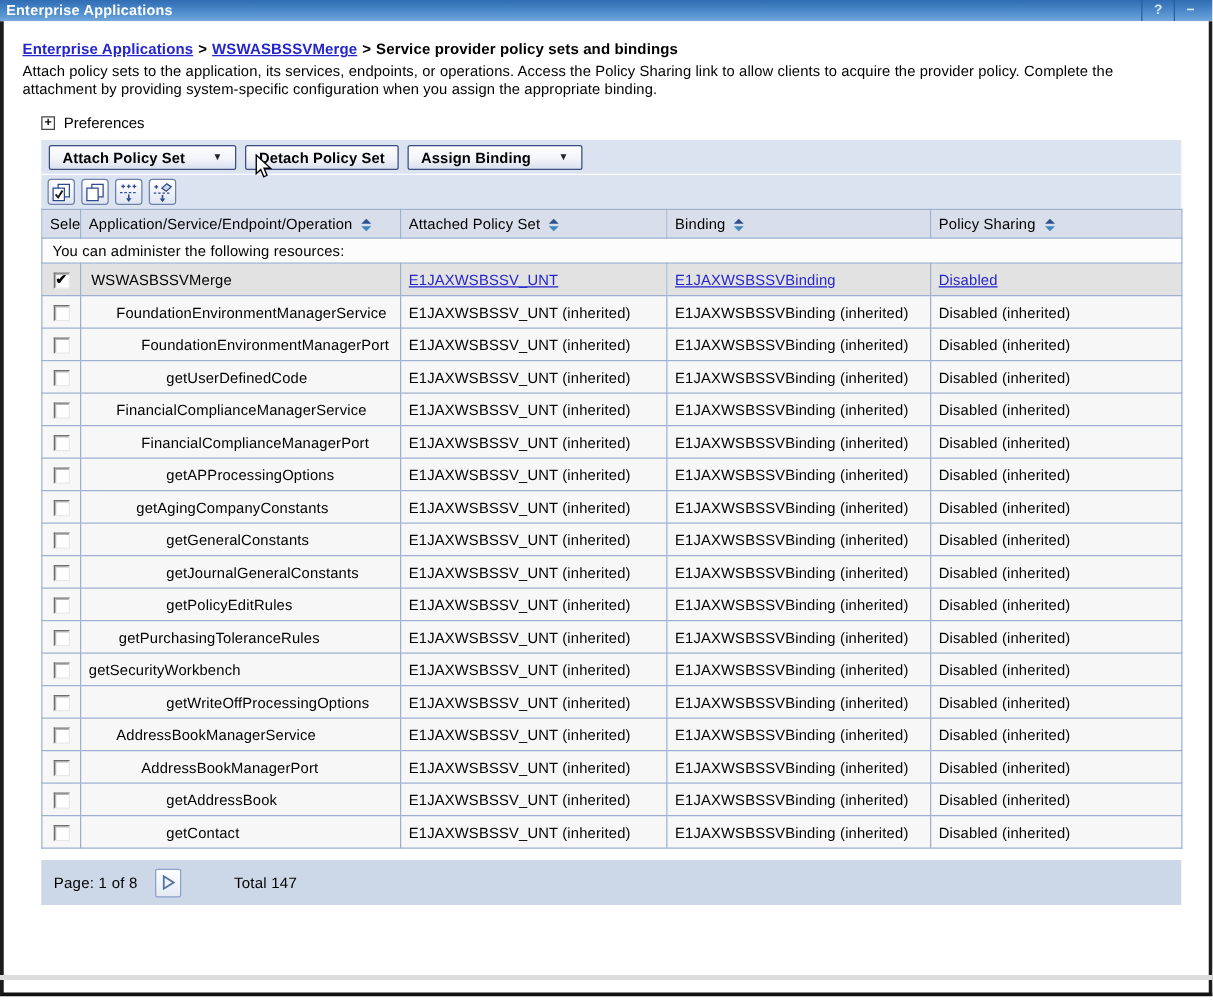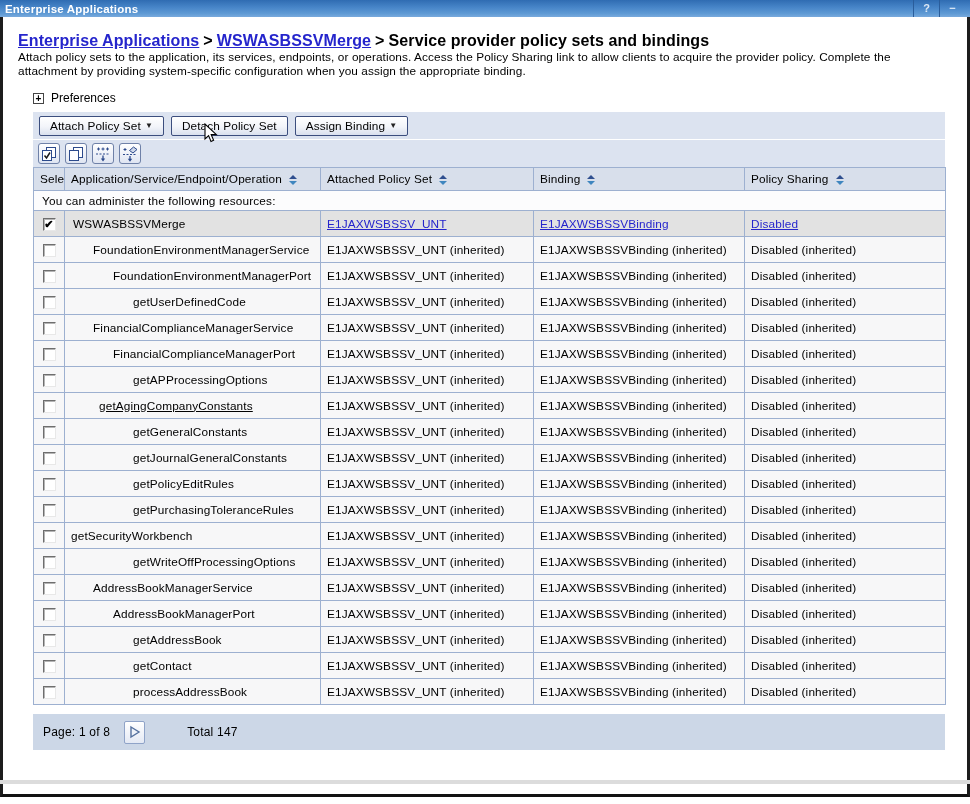--- a/index.html
+++ b/index.html
@@ -24,21 +24,21 @@
 
   
   .frame {
     position:absolute; top:17px; left:0; width:970px; height:780px;
     background:#fff;
     border-left:3px solid #1c1c1c; border-right:3px solid #1c1c1c; border-bottom:3px solid #111;
   }
   .bottom-strip { position:absolute; left:0; bottom:0; width:970px; height:4px; background:#dcdcdc; }
 
   
-  .breadcrumb { position:absolute; left:15px; top:15px; font-size:16px; font-weight:bold; letter-spacing:0.1px; }
+  .breadcrumb { position:absolute; left:15px; top:15px; font-size:12px; font-weight:bold; letter-spacing:0.1px; }
   .breadcrumb a { color:#2525cc; text-decoration:underline; cursor:pointer; }
   .breadcrumb .sep { color:#000; padding:0 4px; font-weight:bold; }
   .breadcrumb .current { color:#000; }
   .description {
     position:absolute; left:15px; top:34px; width:933px;
     font-size:11.8px; line-height:13.5px; letter-spacing:0.1px;
   }
 
   
   .preferences { position:absolute; left:30px; top:74px; display:flex; align-items:center; gap:7px; cursor:pointer; }
@@ -50,22 +50,22 @@
   
   .grid { position:absolute; left:30px; top:95px; width:912px; }
 
   .button-bar {
     background:#dce3f0; height:27px; display:flex; align-items:center; gap:7px;
     padding:0 6px; margin-bottom:1px;
   }
   .btn {
     height:20px; padding:0 10px; font-family:"Liberation Sans",sans-serif; font-size:11.8px;
     background:linear-gradient(180deg,#ffffff 0%, #f2f4f9 55%, #d9e0ee 100%);
-    border:1px solid #3c4e7e; border-radius:2px; color:#000; display:flex; align-items:center; gap:4px;
-    cursor:pointer; letter-spacing:0.1px;
+    border:1px solid #3c4e7e; border-radius:2px; color:#000; display:flex; align-items:center; gap:22px;
+    cursor:pointer; letter-spacing:0.1px;font-weight:bold;
   }
   .btn .dd { font-size:8px; color:#222; }
 
   .icon-bar { background:#dce3f0; height:27px; display:flex; align-items:center; gap:5px; padding:0 5px; }
   .icon-btn {
     width:22px; height:21px; border:1px solid #6f81a8; border-radius:3px;
     background:linear-gradient(180deg,#ffffff,#dfe5f2);
     display:flex; align-items:center; justify-content:center; cursor:pointer;
   }
 
@@ -275,21 +275,21 @@
   </tr>
             <tr class="data-row">
     <td class="c-select"><span class="checkbox"></span></td>
     <td class="c-name" style="padding-left: 68px;"><span>getAPProcessingOptions</span></td>
     <td class="c-policy">E1JAXWSBSSV_UNT (inherited)</td>
     <td class="c-binding">E1JAXWSBSSVBinding (inherited)</td>
     <td class="c-sharing">Disabled (inherited)</td>
   </tr>
             <tr class="data-row">
     <td class="c-select"><span class="checkbox"></span></td>
-    <td class="c-name" style="padding-left: 34px; text-decoration: underline;"><span>getAgingCompanyConstants</span></td>
+    <td class="c-name" style="padding-left: 44px;"><span>getAgingCompanyConstants</span></td>
     <td class="c-policy">E1JAXWSBSSV_UNT (inherited)</td>
     <td class="c-binding">E1JAXWSBSSVBinding (inherited)</td>
     <td class="c-sharing">Disabled (inherited)</td>
   </tr>
             <tr class="data-row">
     <td class="c-select"><span class="checkbox"></span></td>
     <td class="c-name" style="padding-left: 68px;"><span>getGeneralConstants</span></td>
     <td class="c-policy">E1JAXWSBSSV_UNT (inherited)</td>
     <td class="c-binding">E1JAXWSBSSVBinding (inherited)</td>
     <td class="c-sharing">Disabled (inherited)</td>
@@ -303,21 +303,21 @@
   </tr>
             <tr class="data-row">
     <td class="c-select"><span class="checkbox"></span></td>
     <td class="c-name" style="padding-left: 68px;"><span>getPolicyEditRules</span></td>
     <td class="c-policy">E1JAXWSBSSV_UNT (inherited)</td>
     <td class="c-binding">E1JAXWSBSSVBinding (inherited)</td>
     <td class="c-sharing">Disabled (inherited)</td>
   </tr>
             <tr class="data-row">
     <td class="c-select"><span class="checkbox"></span></td>
-    <td class="c-name" style="padding-left: 68px;"><span>getPurchasingToleranceRules</span></td>
+    <td class="c-name" style="padding-left: 30px;"><span>getPurchasingToleranceRules</span></td>
     <td class="c-policy">E1JAXWSBSSV_UNT (inherited)</td>
     <td class="c-binding">E1JAXWSBSSVBinding (inherited)</td>
     <td class="c-sharing">Disabled (inherited)</td>
   </tr>
             <tr class="data-row">
     <td class="c-select"><span class="checkbox"></span></td>
     <td class="c-name" style=""><span>getSecurityWorkbench</span></td>
     <td class="c-policy">E1JAXWSBSSV_UNT (inherited)</td>
     <td class="c-binding">E1JAXWSBSSVBinding (inherited)</td>
     <td class="c-sharing">Disabled (inherited)</td>
@@ -346,27 +346,20 @@
             <tr class="data-row">
     <td class="c-select"><span class="checkbox"></span></td>
     <td class="c-name" style="padding-left: 68px;"><span>getAddressBook</span></td>
     <td class="c-policy">E1JAXWSBSSV_UNT (inherited)</td>
     <td class="c-binding">E1JAXWSBSSVBinding (inherited)</td>
     <td class="c-sharing">Disabled (inherited)</td>
   </tr>
             <tr class="data-row">
     <td class="c-select"><span class="checkbox"></span></td>
     <td class="c-name" style="padding-left: 68px;"><span>getContact</span></td>
-    <td class="c-policy">E1JAXWSBSSV_UNT (inherited)</td>
-    <td class="c-binding">E1JAXWSBSSVBinding (inherited)</td>
-    <td class="c-sharing">Disabled (inherited)</td>
-  </tr>
-            <tr class="data-row">
-    <td class="c-select"><span class="checkbox"></span></td>
-    <td class="c-name" style="padding-left: 68px;"><span>processAddressBook</span></td>
     <td class="c-policy">E1JAXWSBSSV_UNT (inherited)</td>
     <td class="c-binding">E1JAXWSBSSVBinding (inherited)</td>
     <td class="c-sharing">Disabled (inherited)</td>
   </tr>
           </tbody>
       </table>
 
       <div class="table-footer">
         <span class="page-label">Page: 1 of 8</span>
         <span class="next-btn">

